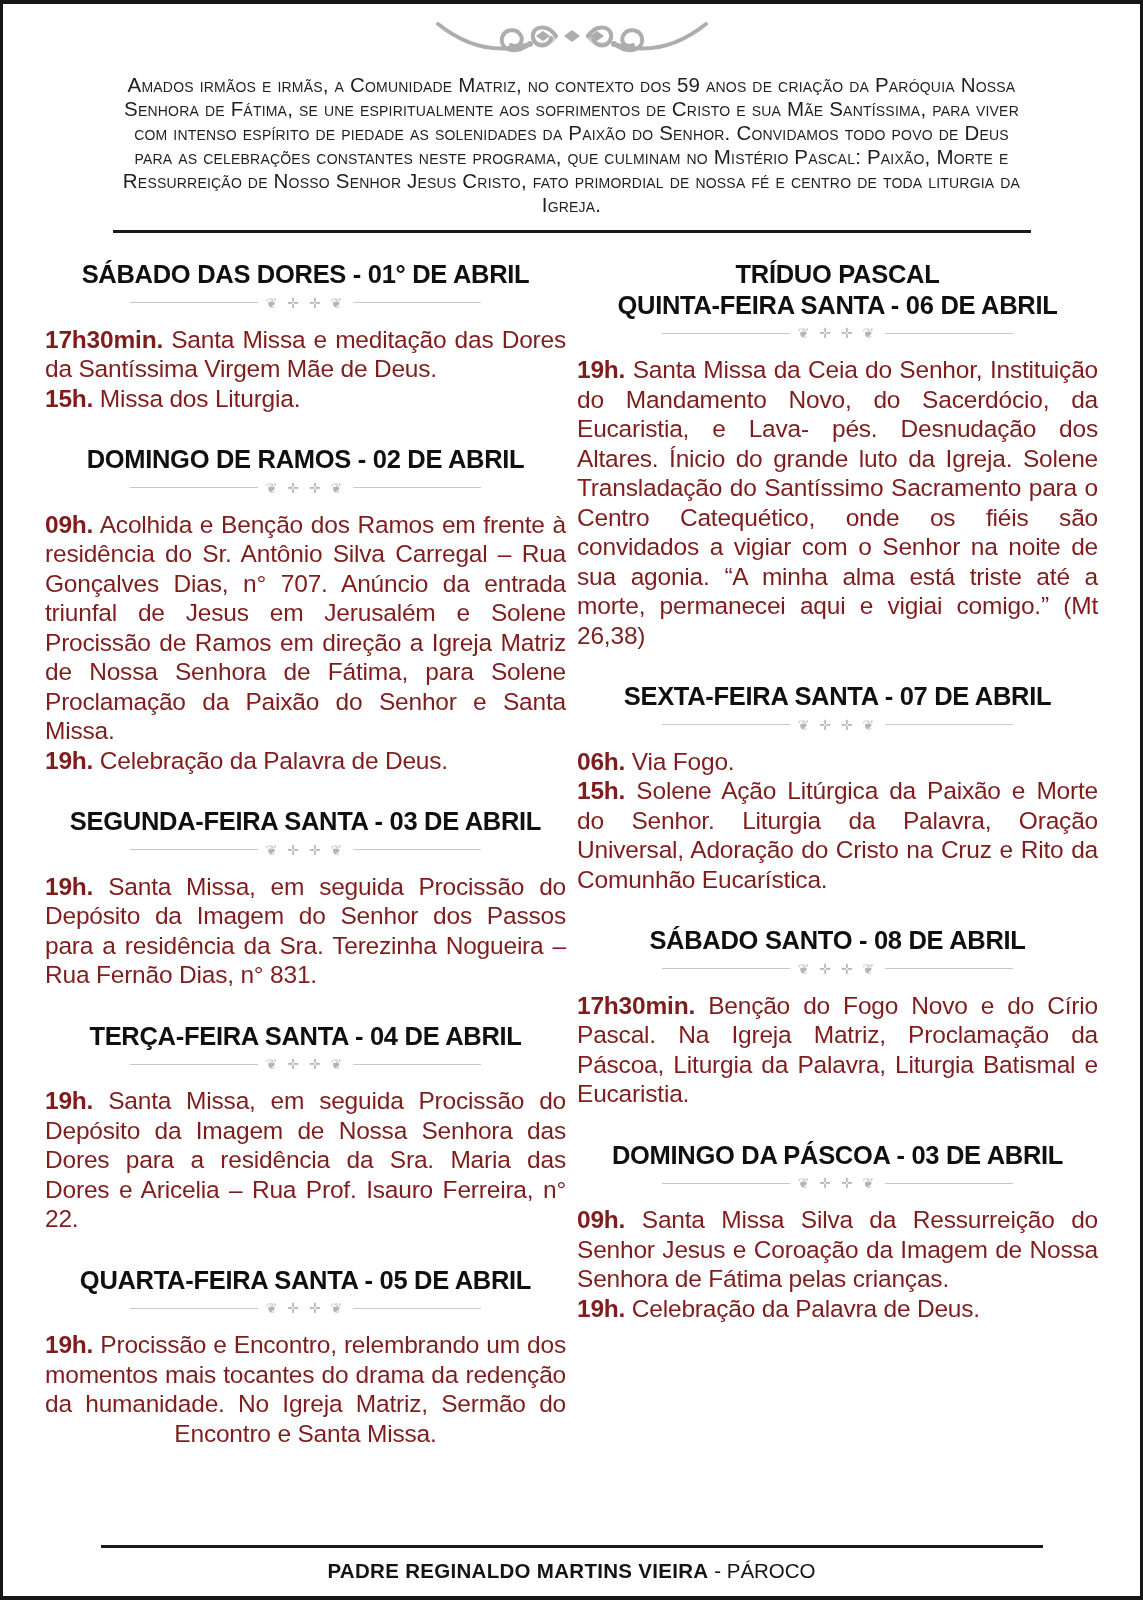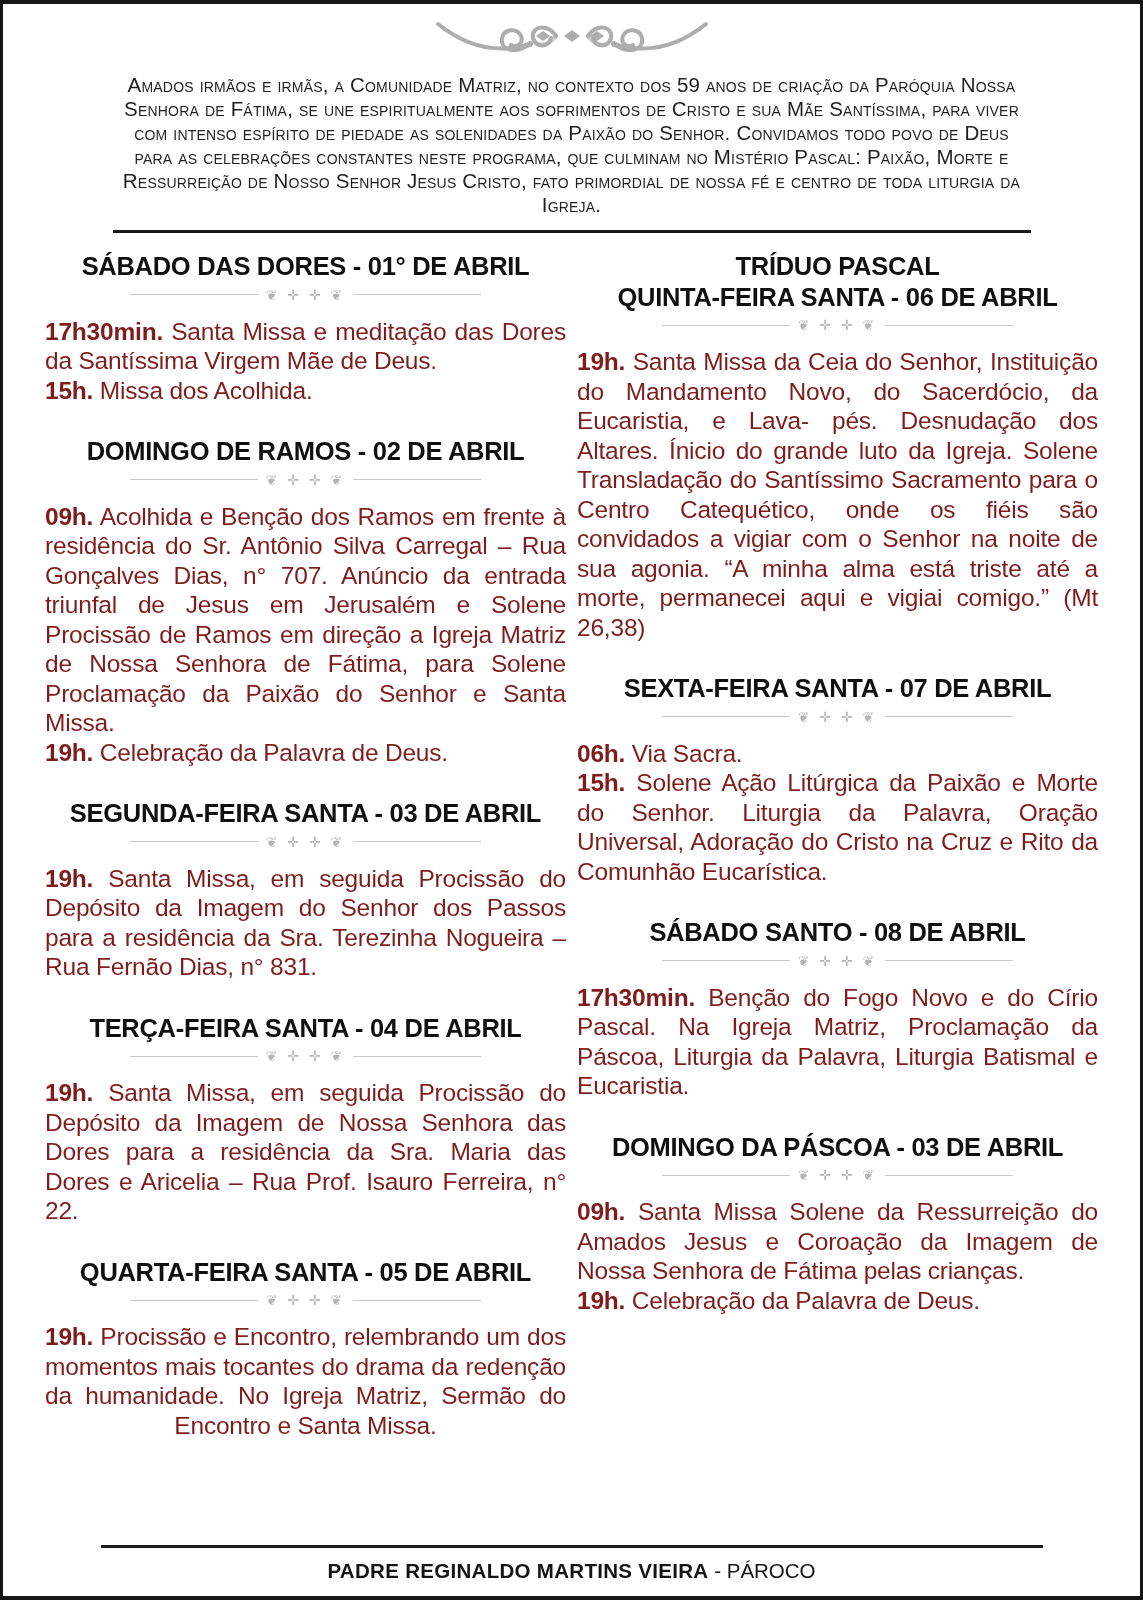--- a/index.html
+++ b/index.html
@@ -27,21 +27,21 @@
   }
   .intro-rule {
     width: 918px; margin: 13px auto 0;
     border: none; border-top: 3px solid #1a1a1a; height: 0;
   }
   .columns {
     flex: 1;
     display: flex; justify-content: space-between;
     padding: 0 42px;
   }
-  .column { width: 521px; }
+  .column { width: 521px; margin-top: 8px; }
   .section { margin-top: 31px; }
   .column .section:first-child { margin-top: 18px; }
   .section-title, .section-supertitle {
     text-align: center; font-weight: 700;
     font-size: 25.5px; line-height: 1.2;
     letter-spacing: -0.3px; color: #101010;
   }
   .divider {
     display: flex; align-items: center; justify-content: center;
     margin: 6px auto 15px; width: 90%;
@@ -107,21 +107,21 @@
   <div class="column">
 
     <div class="section">
       <div class="section-title">SÁBADO DAS DORES - 01° DE ABRIL</div>
       <div class="divider">
           <span class="line"></span>
           <span class="glyphs">❦ ✛ ✛ ❦</span>
           <span class="line"></span>
         </div>
       <p class="entry"><b>17h30min.</b> <span>Santa Missa e meditação das Dores da Santíssima Virgem Mãe de Deus.</span></p>
-      <p class="entry"><b>15h.</b> <span>Missa dos Acolhida.</span></p>
+      <p class="entry"><b>15h.</b> <span>Missa dos Liturgia.</span></p>
     </div>
 
     <div class="section">
       <div class="section-title">DOMINGO DE RAMOS - 02 DE ABRIL</div>
       <div class="divider">
           <span class="line"></span>
           <span class="glyphs">❦ ✛ ✛ ❦</span>
           <span class="line"></span>
         </div>
       <p class="entry"><b>09h.</b> <span>Acolhida e Benção dos Ramos em frente à residência do Sr. Antônio Silva Carregal – Rua Gonçalves Dias, n° 707. Anúncio da entrada triunfal de Jesus em Jerusalém e Solene Procissão de Ramos em direção a Igreja Matriz de Nossa Senhora de Fátima, para Solene Proclamação da Paixão do Senhor e Santa Missa.</span></p>
@@ -173,42 +173,42 @@
       <p class="entry"><b>19h.</b> <span>Santa Missa da Ceia do Senhor, Instituição do Mandamento Novo, do Sacerdócio, da Eucaristia, e Lava- pés. Desnudação dos Altares. Ínicio do grande luto da Igreja. Solene Transladação do Santíssimo Sacramento para o Centro Catequético, onde os fiéis são convidados a vigiar com o Senhor na noite de sua agonia. “A minha alma está triste até a morte, permanecei aqui e vigiai comigo.” (Mt 26,38)</span></p>
     </div>
 
     <div class="section">
       <div class="section-title">SEXTA-FEIRA SANTA - 07 DE ABRIL</div>
       <div class="divider">
           <span class="line"></span>
           <span class="glyphs">❦ ✛ ✛ ❦</span>
           <span class="line"></span>
         </div>
-      <p class="entry"><b>06h.</b> <span>Via Sacra.</span></p>
+      <p class="entry"><b>06h.</b> <span>Via Fogo.</span></p>
       <p class="entry"><b>15h.</b> <span>Solene Ação Litúrgica da Paixão e Morte do Senhor. Liturgia da Palavra, Oração Universal, Adoração do Cristo na Cruz e Rito da Comunhão Eucarística.</span></p>
     </div>
 
     <div class="section">
       <div class="section-title">SÁBADO SANTO - 08 DE ABRIL</div>
       <div class="divider">
           <span class="line"></span>
           <span class="glyphs">❦ ✛ ✛ ❦</span>
           <span class="line"></span>
         </div>
       <p class="entry"><b>17h30min.</b> <span>Benção do Fogo Novo e do Círio Pascal. Na Igreja Matriz, Proclamação da Páscoa, Liturgia da Palavra, Liturgia Batismal e Eucaristia.</span></p>
     </div>
 
     <div class="section">
       <div class="section-title">DOMINGO DA PÁSCOA - 03 DE ABRIL</div>
       <div class="divider">
           <span class="line"></span>
           <span class="glyphs">❦ ✛ ✛ ❦</span>
           <span class="line"></span>
         </div>
-      <p class="entry"><b>09h.</b> <span>Santa Missa Solene da Ressurreição do Amados Jesus e Coroação da Imagem de Nossa Senhora de Fátima pelas crianças.</span></p>
+      <p class="entry"><b>09h.</b> <span>Santa Missa Silva da Ressurreição do Senhor Jesus e Coroação da Imagem de Nossa Senhora de Fátima pelas crianças.</span></p>
       <p class="entry"><b>19h.</b> <span>Celebração da Palavra de Deus.</span></p>
     </div>
 
   </div>
 
 </div>
 
 <hr class="footer-rule">
 <div class="footer">
   <div><b>PADRE REGINALDO MARTINS VIEIRA</b> - <span>PÁROCO</span></div>

